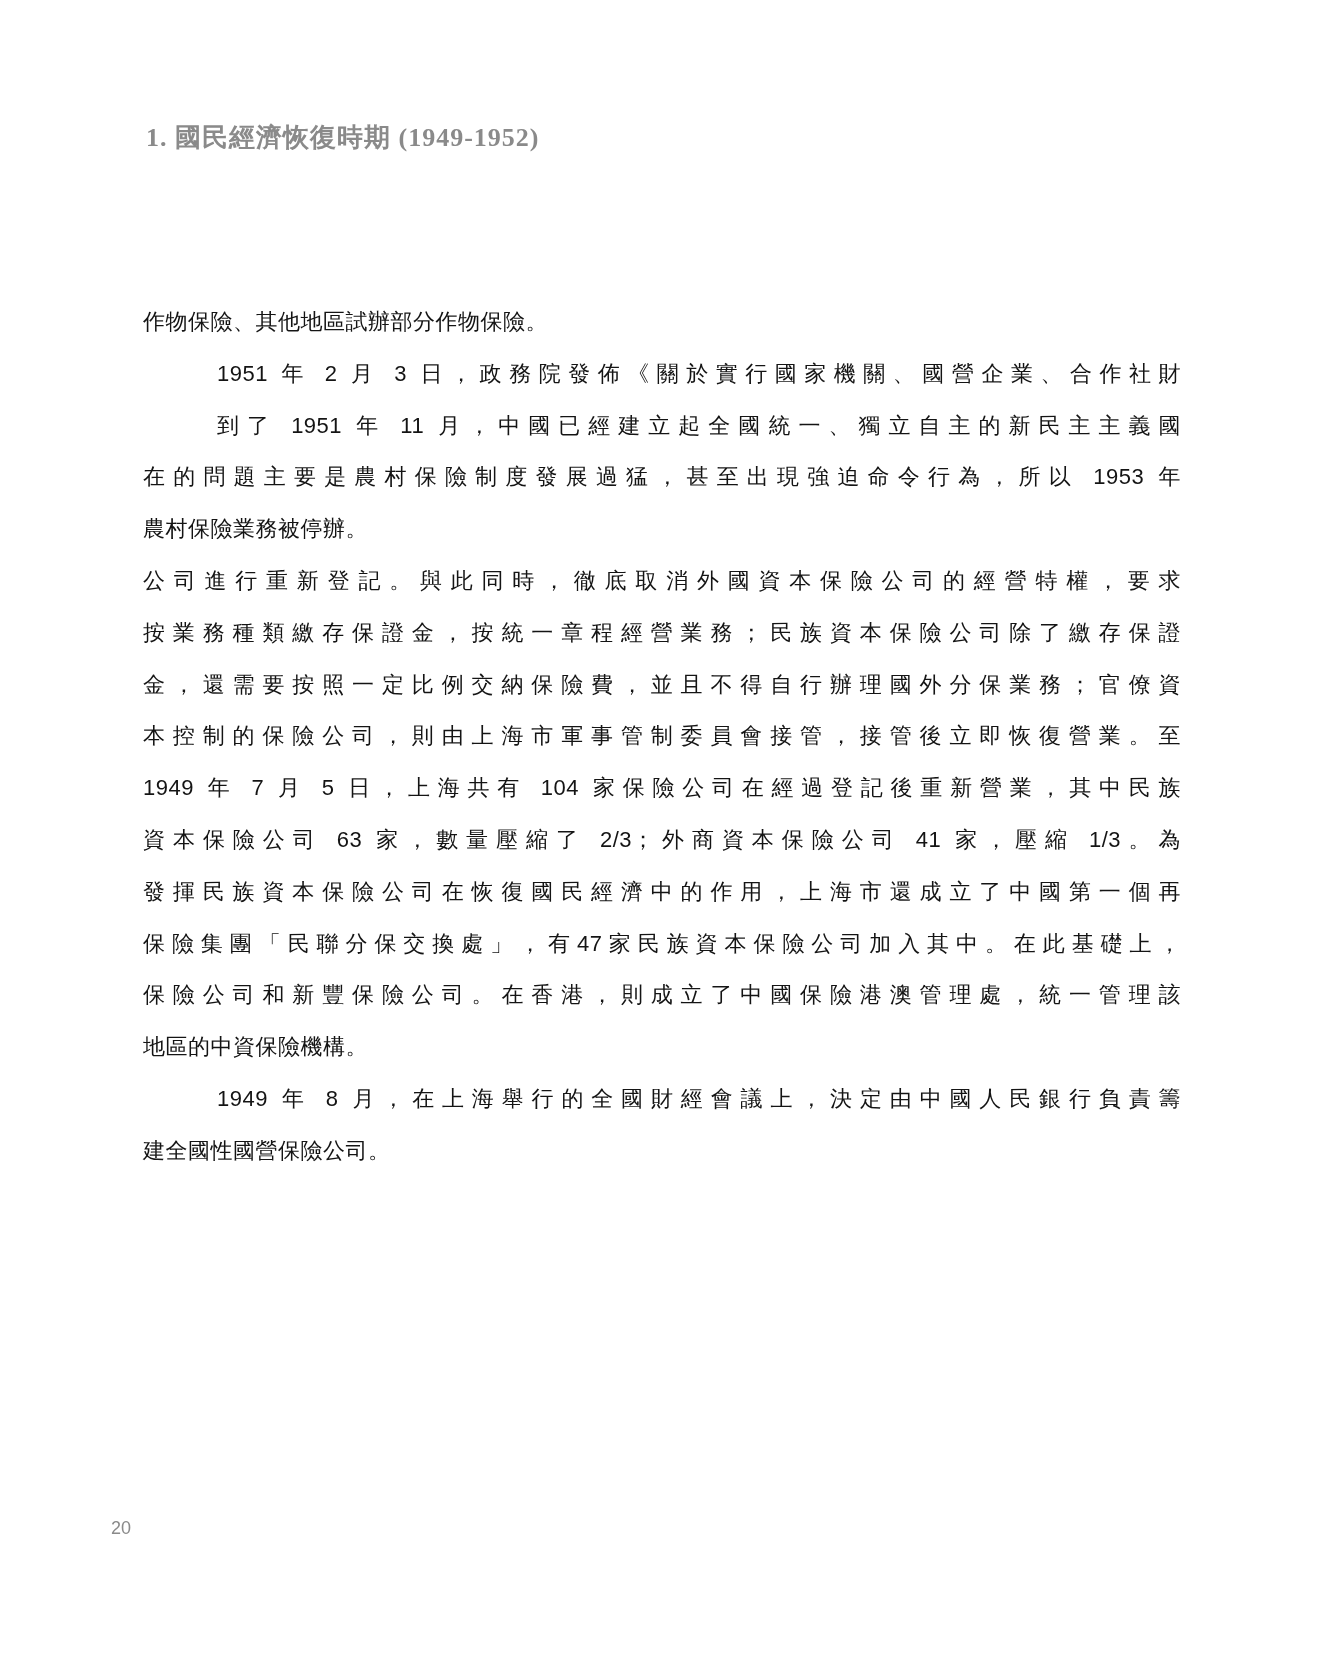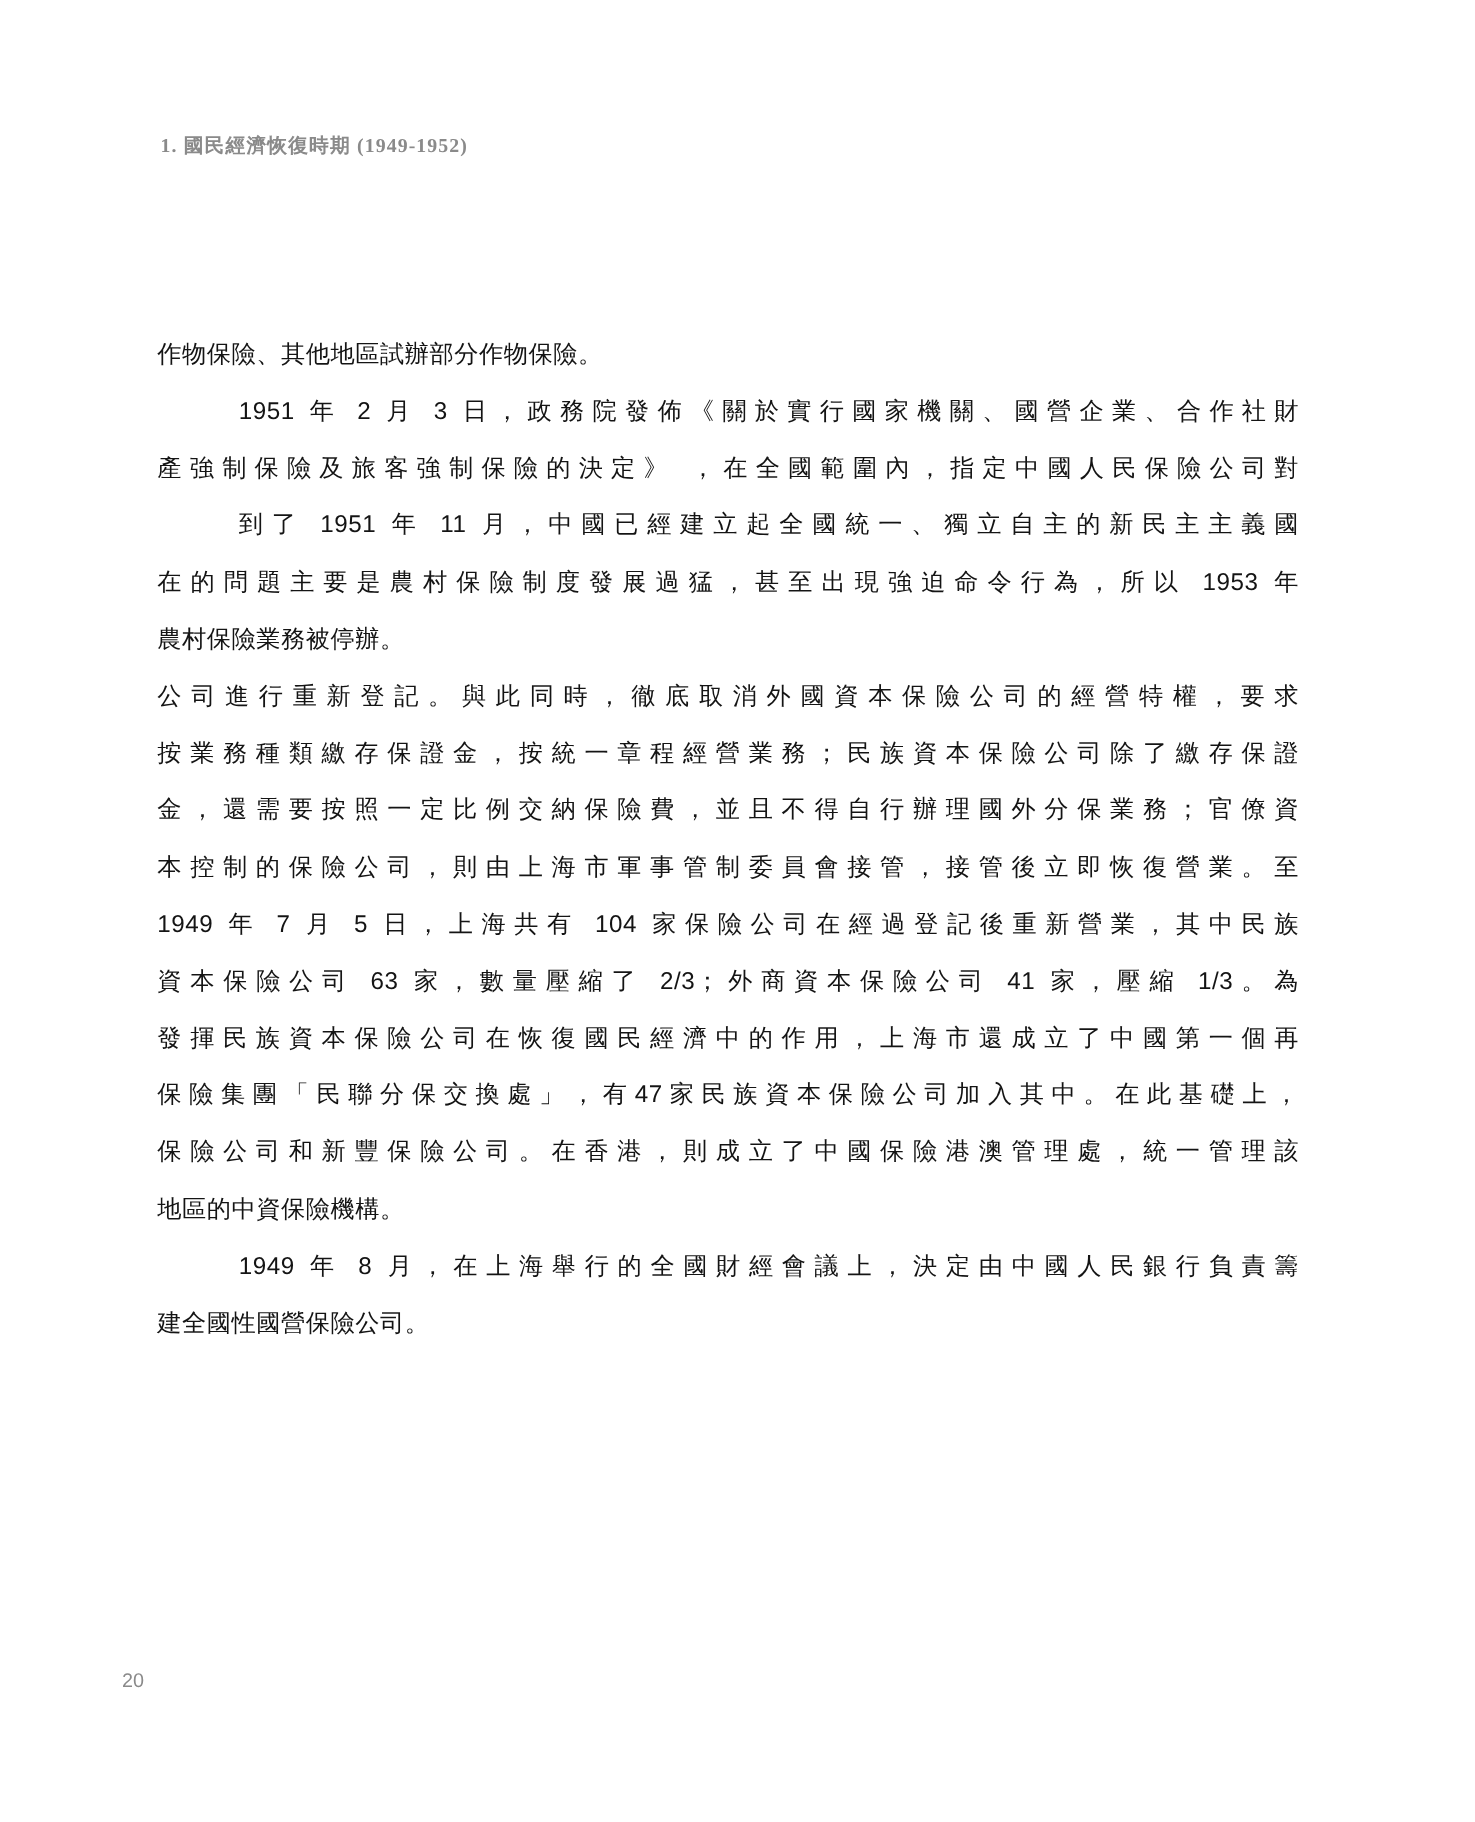--- a/index.html
+++ b/index.html
@@ -12,21 +12,21 @@
   }
   .page {
     position: absolute; inset: 0;
     background: var(--bg-color, #ffffff);
   }
   .heading {
     position: absolute;
     left: 146px; top: 120px;
     font-family: "Liberation Serif", serif;
     font-weight: bold;
-    font-size: 18px;
+    font-size: 26px;
     letter-spacing: 1px;
     color: var(--heading-color, #8a8a8a);
     white-space: nowrap;
     text-align: center;
   }
   .text-body {
     position: absolute;
     left: 143px; top: 296px;
     width: 1038px;
     font-size: 22px;
@@ -59,21 +59,20 @@
 
 <div class="page">
   <div class="heading">1. 國民經濟恢復時期 (1949-1952)</div>
 
   <div class="text-body">
       <div class="paragraph">
         <div class="line">作物保險、其他地區試辦部分作物保險。</div>
       </div>
       <div class="paragraph">
         <div class="line just indent">1951 年 2 月 3 日，政務院發佈《關於實行國家機關、國營企業、合作社財</div>
-        <div class="line just">產強制保險及旅客強制保險的決定》 ，在全國範圍內，指定中國人民保險公司對</div>
       </div>
       <div class="paragraph">
         <div class="line just indent">到了 1951 年 11 月，中國已經建立起全國統一、獨立自主的新民主主義國</div>
         <div class="line just">在的問題主要是農村保險制度發展過猛，甚至出現強迫命令行為，所以 1953 年</div>
         <div class="line">農村保險業務被停辦。</div>
       </div>
       <div class="paragraph">
         <div class="line just">公司進行重新登記。與此同時，徹底取消外國資本保險公司的經營特權，要求</div>
         <div class="line just">按業務種類繳存保證金，按統一章程經營業務；民族資本保險公司除了繳存保證</div>
         <div class="line just">金，還需要按照一定比例交納保險費，並且不得自行辦理國外分保業務；官僚資</div>

